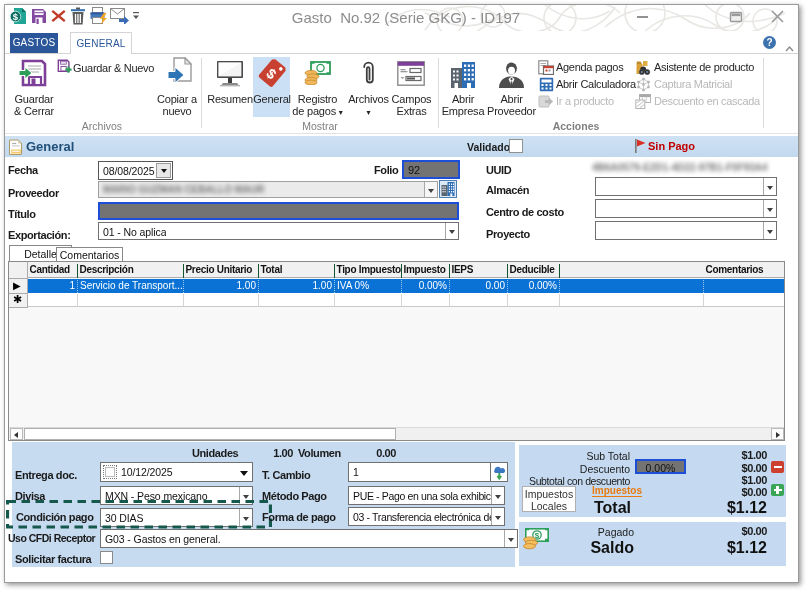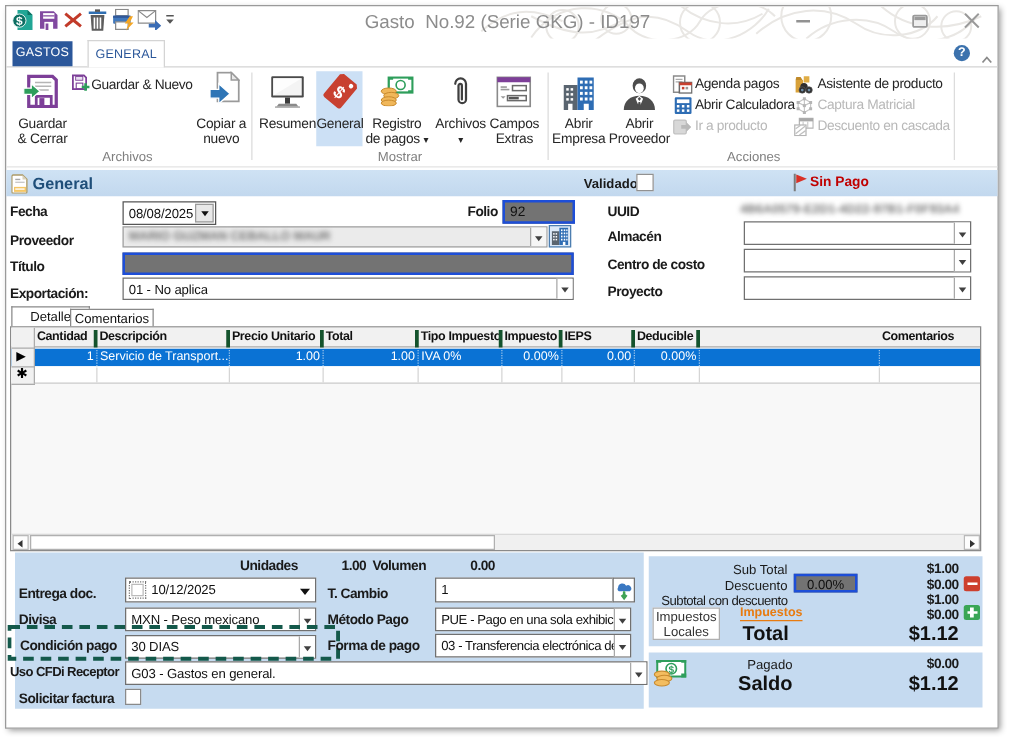--- a/index.html
+++ b/index.html
@@ -8,21 +8,21 @@
 .txt{position:absolute;font-size:11px;color:#1a1a1a;white-space:nowrap;}
 .inp{position:absolute;background:#737373;border:2px solid #1d4ed8;font-size:11px;color:#111;}
 .combo{position:absolute;background:#fff;border:1px solid #707070;}
 .combo .ct{position:absolute;left:4px;top:2.5px;font-size:10.5px;letter-spacing:-0.1px;color:#111;white-space:nowrap;overflow:hidden;}
 .arr{position:absolute;right:0;top:0;bottom:0;width:13px;border-left:1px solid #a8a8a8;background:#fff;}
 .arr:after{content:"";position:absolute;left:3px;top:50%;margin-top:-1px;border:3.5px solid transparent;border-top:4px solid #404040;}
 .rbtn-lbl{position:absolute;font-size:11px;letter-spacing:-0.2px;color:#262626;text-align:center;white-space:nowrap;}
 .slbl{position:absolute;font-size:11px;letter-spacing:-0.3px;color:#262626;white-space:nowrap;}
 .dis{color:#b8b8b8 !important;}
 .grp-lbl{position:absolute;font-size:10.5px;color:#7f7f7f;text-align:center;white-space:nowrap;}
-.hdrc{top:2px;height:14px;font-weight:bold;font-size:10px;letter-spacing:-0.3px;color:#111;padding:0 1.5px;border-right:3px solid #14532d;white-space:nowrap;overflow:hidden;}
+.hdrc{top:2px;height:14px;font-weight:bold;font-size:10px;letter-spacing:-0.3px;color:#111;padding:0 1.5px;border-right:1px solid #14532d;white-space:nowrap;overflow:hidden;}
 .r1c{top:18px;height:13px;font-size:10px;color:#fff;padding:0 2px;border-right:1px dotted #9dc5ea;white-space:nowrap;overflow:hidden;}
 .r2c{top:32px;height:12px;border-right:1px solid #d5d5d5;}
 </style></head>
 <body>
 
 <div class="ab" style="left:4px;top:4px;width:795px;height:579px;background:#fff;border:1px solid #9a9a9a;box-shadow:2px 2px 5px rgba(0,0,0,.42);"></div>
 
 <div id="swirls" class="ab" style="left:5px;top:5px;width:793px;height:26px;overflow:hidden;">
 <svg width="793" height="26" viewBox="0 0 793 26">
 <g fill="none" stroke="#e9e7e4" stroke-width="1.6">
@@ -116,21 +116,21 @@
       <path d="M1 6 L4.5 2 L8 6" fill="none" stroke="#8a8a8a" stroke-width="1.4"></path>
     </svg></div>
 
 <div class="ab" style="left:201px;top:58px;width:1px;height:70px;background:#dcdcdc;"></div>
 <div class="ab" style="left:438px;top:58px;width:1px;height:70px;background:#dcdcdc;"></div>
 <div class="ab" style="left:763px;top:58px;width:1px;height:70px;background:#dcdcdc;"></div>
 <div class="ab" style="left:5px;top:133px;width:793px;height:1px;background:#e3e3e3;"></div>
 
 <div class="grp-lbl" style="left:62px;top:120px;width:80px;">Archivos</div>
 <div class="grp-lbl" style="left:280px;top:120px;width:80px;">Mostrar</div>
-<div class="grp-lbl" style="left:563px;top:120px;width:80px;">Acciones</div>
+<div class="grp-lbl" style="left:536px;top:120px;width:80px;font-weight:bold;">Acciones</div>
 
 <div class="rbtn-lbl" style="left:8px;top:93px;width:52px;">Guardar<br>&amp; Cerrar</div>
 <div class="slbl" style="left:73px;top:62px;">Guardar &amp; Nuevo</div>
 <div class="rbtn-lbl" style="left:151px;top:93px;width:52px;">Copiar a<br>nuevo</div>
 <div class="rbtn-lbl" style="left:207px;top:93px;width:46px;">Resumen</div>
 <div class="ab" style="left:253px;top:57px;width:37px;height:60px;background:#cce0f5;"></div>
 <div class="rbtn-lbl" style="left:251px;top:93px;width:42px;">General</div>
 <div class="rbtn-lbl" style="left:292px;top:93px;width:51px;">Registro<br>de pagos <span style="font-size:8px;">▾</span></div>
 <div class="rbtn-lbl" style="left:344px;top:93px;width:49px;">Archivos<br><span style="font-size:8px;">▾</span></div>
 <div class="rbtn-lbl" style="left:388px;top:93px;width:47px;">Campos<br>Extras</div>

